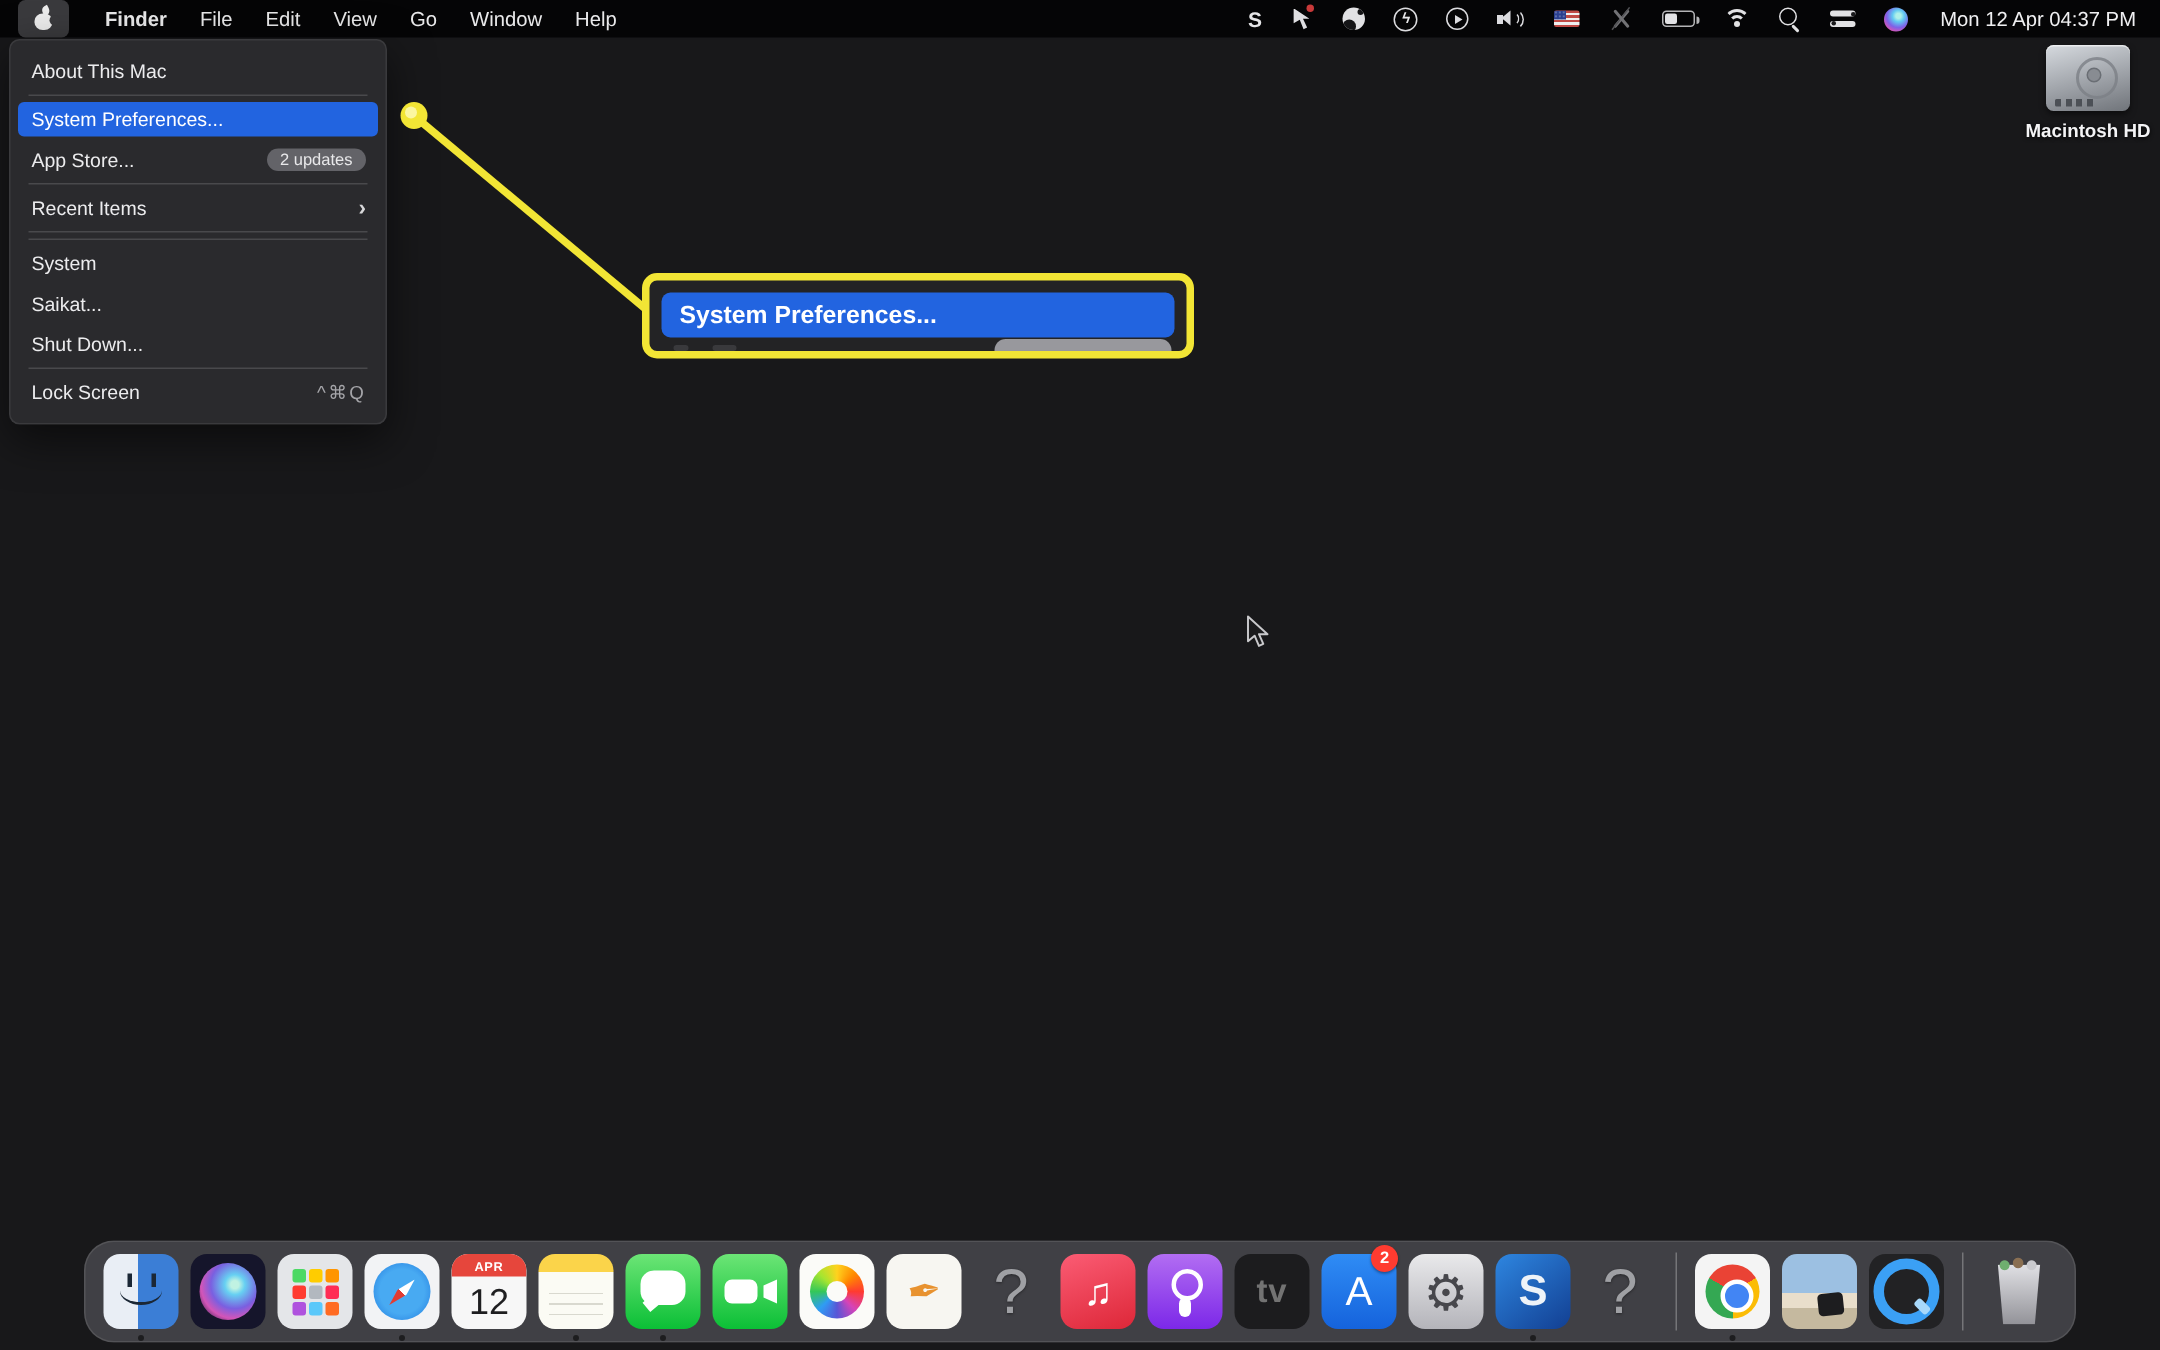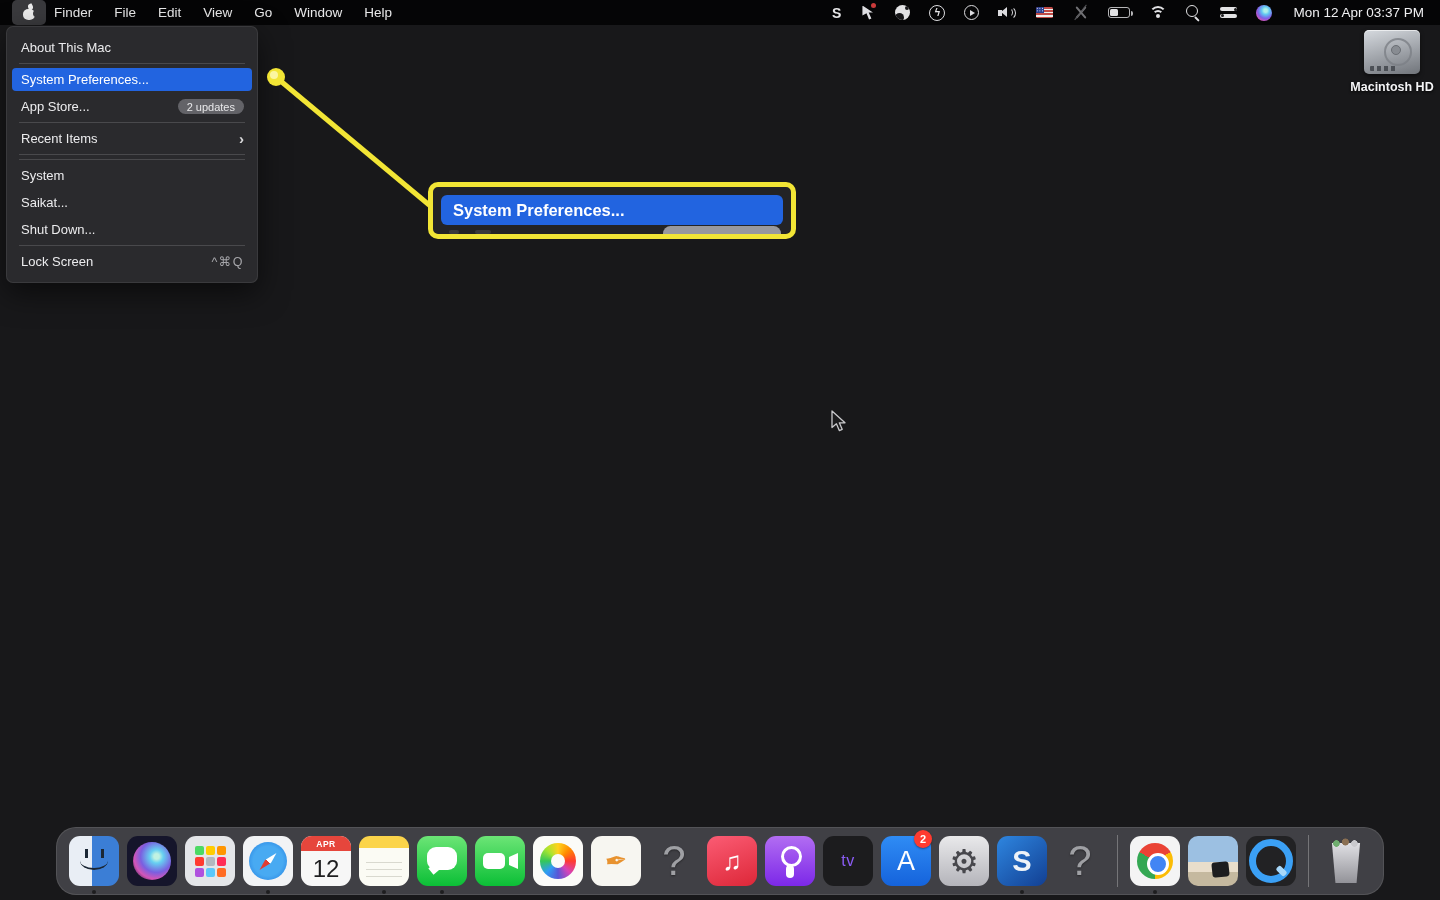--- a/index.html
+++ b/index.html
@@ -10,21 +10,21 @@
   
   .menubar{position:absolute;top:0;left:0;right:0;height:25px;background:#050506;
     display:flex;align-items:center;color:#e9e9ea;font-size:13.5px;z-index:40}
   .apple-wrap{margin-left:12px;width:34px;height:25px;background:#3a3a3d;border-radius:5px;
     display:flex;align-items:center;justify-content:center}
   .apple-logo{position:relative;width:14px;height:17px}
   .apple-logo:before{content:"";position:absolute;left:1px;top:5px;width:12px;height:11px;background:#ececec;border-radius:45%}
   .apple-logo:after{content:"";position:absolute;right:-4px;top:6px;width:7px;height:7px;background:#3a3a3d;border-radius:50%}
   .apple-logo i{position:absolute;left:6px;top:0;width:5px;height:6px;background:#ececec;border-radius:60% 0;transform:rotate(-28deg)}
   .mtitle{padding:0 11px;line-height:25px}
-  .mtitle.bold{font-weight:400;padding-left:8px}
+  .mtitle.bold{font-weight:700;padding-left:24px}
   .mb-spacer{flex:1}
   .status-area{display:flex;align-items:center;gap:19px;margin-right:16px}
   .mi{position:relative;display:inline-flex;align-items:center;justify-content:center;height:18px;cursor:default}
   .mi b{font-weight:700;color:#e6e6e8;font-size:14px}
   .clock{margin-left:2px;font-size:13.5px;color:#f0f0f2;white-space:nowrap}
 
   
   .ic-cursor{width:16px}
   .ic-cursor .arrow{width:12px;height:14px;background:#dfdfe2;
     clip-path:polygon(0 0,0 72%,34% 55%,55% 100%,75% 92%,52% 50%,88% 50%)}
@@ -168,21 +168,21 @@
   .icon-pages{background:#f7f6f1}
   .icon-pages .g{font-size:27px;color:#e8922f;transform:rotate(-8deg)}
   .icon-question{background:transparent;overflow:visible}
   .icon-question .g{font-size:42px;color:#9fa0a4;font-weight:400;text-shadow:0 1px 2px rgba(0,0,0,.4)}
   .icon-music{background:linear-gradient(160deg,#fb5c74,#dd2738)}
   .icon-music .g{font-size:26px;color:#fff}
   .icon-podcasts{background:linear-gradient(#b26df2,#7c28e8)}
   .icon-podcasts:before{content:"";position:absolute;left:16px;top:10px;width:15px;height:15px;border:3px solid #fff;border-radius:50%}
   .icon-podcasts:after{content:"";position:absolute;left:21px;bottom:8px;width:8px;height:13px;background:#fff;border-radius:4px}
   .icon-appletv{background:#1c1c1e}
-  .icon-appletv .g{font-size:16px;font-weight:400;color:#8b5cf6;letter-spacing:.5px}
+  .icon-appletv .g{font-size:22px;font-weight:700;color:#737373;letter-spacing:.5px}
   .icon-appstore{background:linear-gradient(#2f8cf5,#1563dc)}
   .icon-appstore .g{font-size:27px;color:#fff;font-weight:400}
   .icon-sysprefs{background:linear-gradient(#e9e9eb,#b4b4ba)}
   .icon-sysprefs .g{font-size:33px;color:#47474c;line-height:1}
   .icon-skitch{background:linear-gradient(140deg,#2e86e0,#123f92)}
   .icon-skitch .g{font-size:29px;font-weight:800;color:#eef3f8}
   .icon-chrome{background:#f4f4f4}
   .icon-chrome:before{content:"";position:absolute;left:7px;top:7px;width:36px;height:36px;border-radius:50%;
     background:conic-gradient(from -60deg,#ea4335 0 120deg,#fbbc05 120deg 240deg,#34a853 240deg 360deg)}
   .icon-chrome:after{content:"";position:absolute;left:17px;top:17px;width:16px;height:16px;border-radius:50%;
@@ -246,21 +246,21 @@
           <i class="a1"></i>
           <i class="a2"></i>
           <i class="a3"></i>
         </span>
       <span class="mi ic-spot"></span>
       <span class="mi ic-cc">
           <i></i>
           <i></i>
         </span>
       <span class="mi ic-siri"></span>
-      <span class="clock">Mon 12 Apr 03:37 PM</span>
+      <span class="clock">Mon 12 Apr 04:37 PM</span>
     </div>
   </div>
 
   <div class="apple-menu">
     <div class="am-row">
       <span>About This Mac</span>
     </div>
     <div class="am-sep"></div>
     <div class="am-row sel">
       <span>System Preferences...</span>

